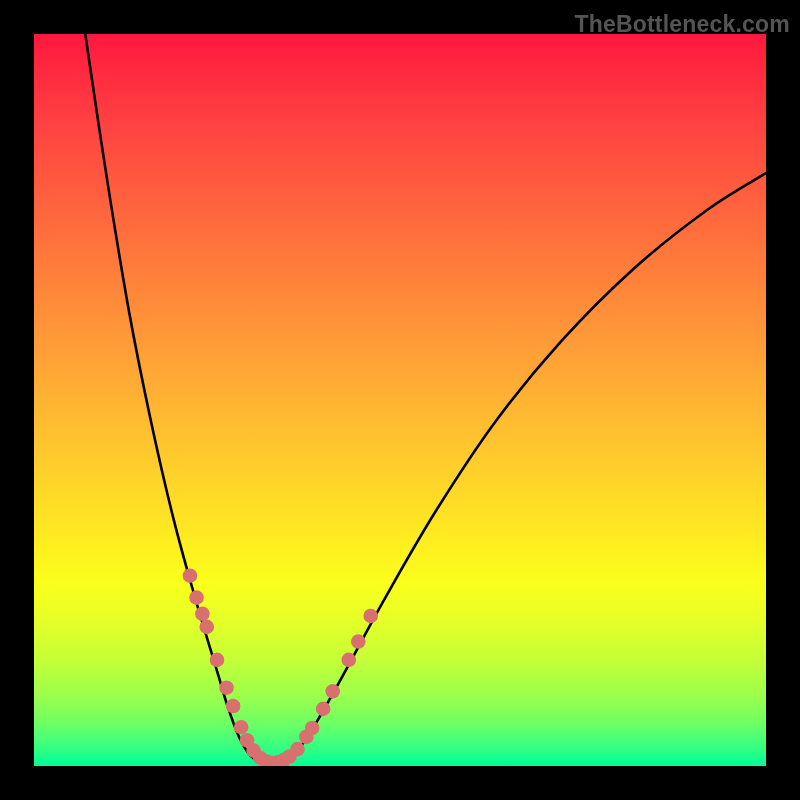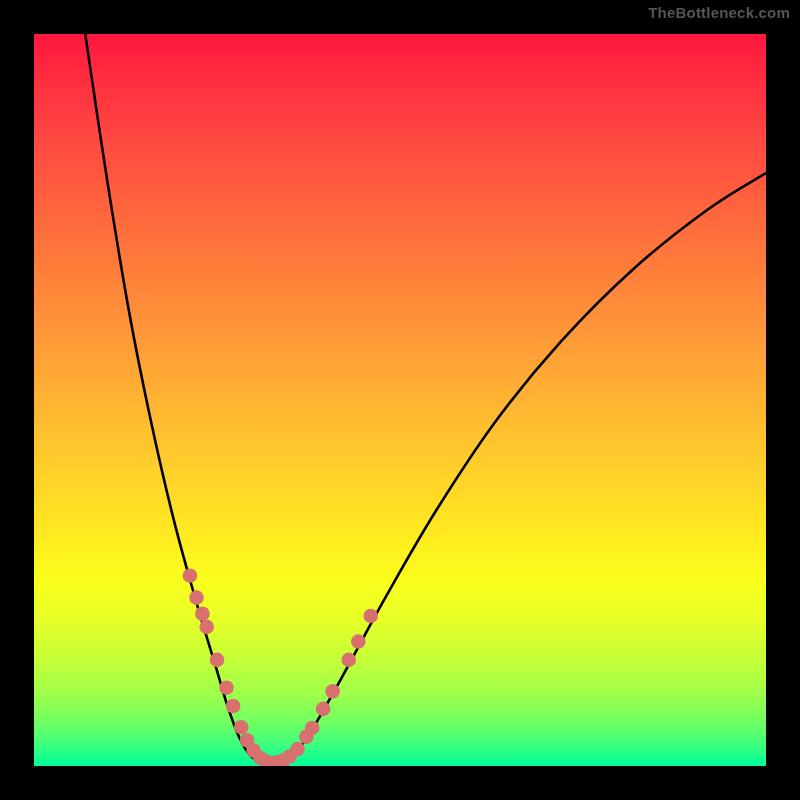--- a/index.html
+++ b/index.html
@@ -10,24 +10,24 @@
       position: relative;
     }
     .outer {
       width: 800px;
       height: 800px;
       background: #000;
       position: relative;
     }
     .watermark {
       position: absolute;
-      top: 4px;
+      top: 11px;
       right: 10px;
       color: #555555;
-      font-size: 15px;
+      font-size: 23px;
       font-weight: bold;
       font-family: Arial, sans-serif;
       letter-spacing: 0.2px;
       z-index: 10;
       text-align: right;
     }
     .plot-wrap {
       position: absolute;
       left: 34px;
       top: 34px;

